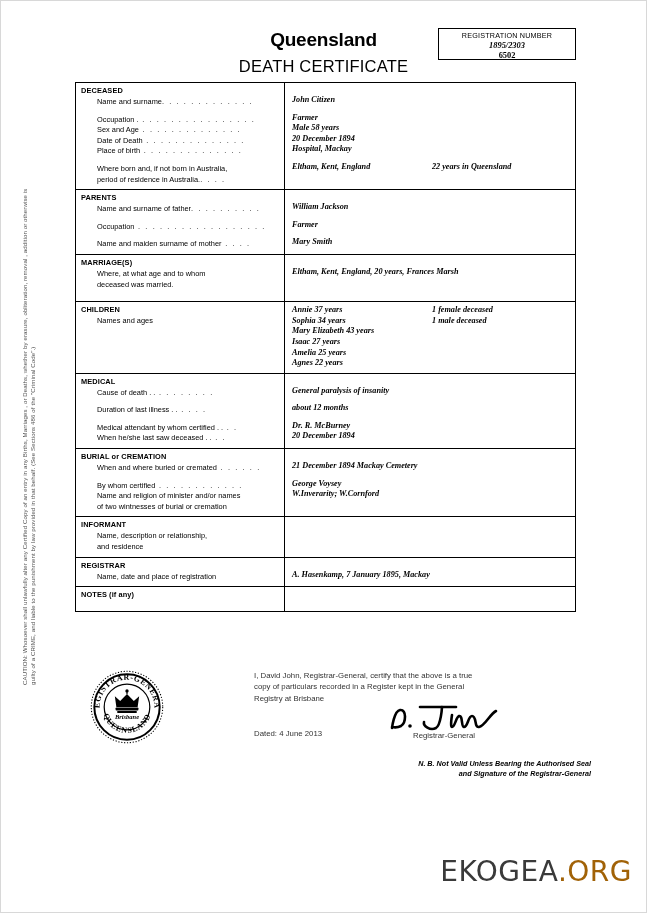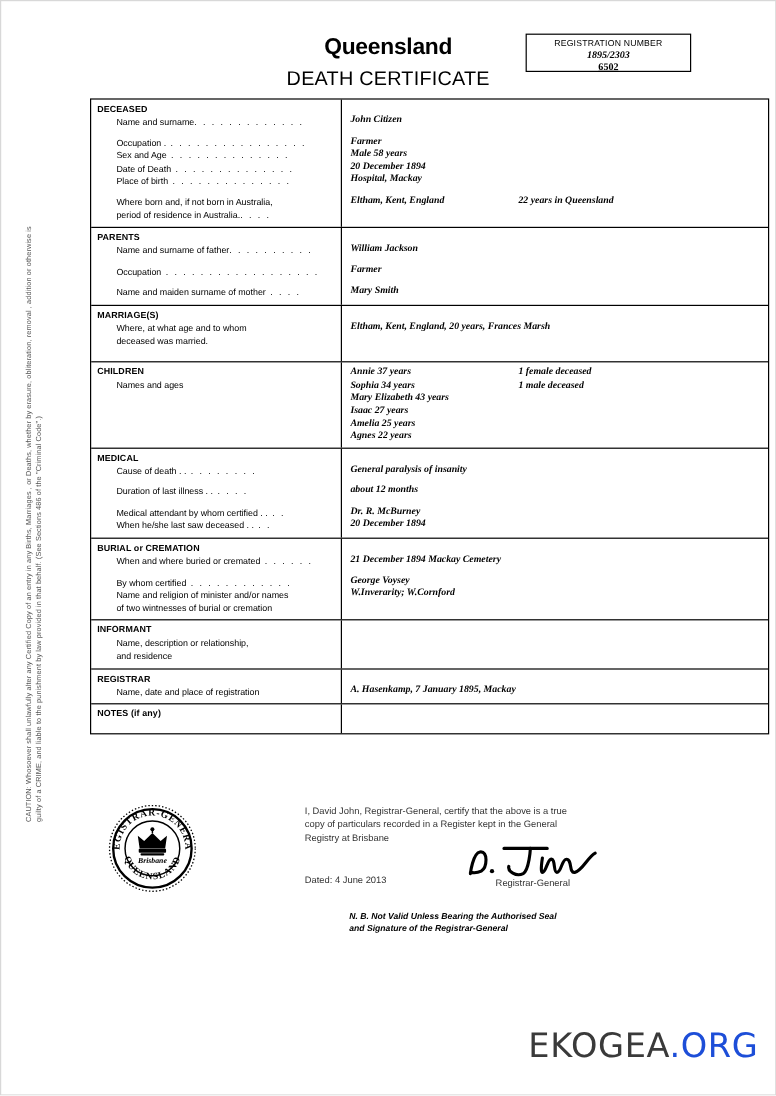--- a/index.html
+++ b/index.html
@@ -61,21 +61,21 @@
     line-height:8px;
     color:#555;
     letter-spacing:0.1px;
     text-align:left;
     white-space: normal;
   }
 
   
   .tbl {
     position:absolute; left:74px; top:81px;
-    width:566px;
+    width:501px;
     border:1px solid #000;
     border-collapse: collapse;
   }
   .tbl .row { display:flex; border-bottom:1px solid #000; }
   .tbl .row:last-child { border-bottom:none; }
   .cell-l {
     width:209px; flex:0 0 209px;
     border-right:1px solid #000;
     padding:3px 4px 4px 5px;
   }
@@ -119,33 +119,33 @@
     position:absolute; left:383px; top:40px;
     width:120px; height:34px;
   }
   .sig-lbl {
     position:absolute; left:383px; top:70px;
     width:120px; text-align:center;
     font-size:7.8px; color:#333;
   }
   .nb {
     position:absolute; left:290px; top:98px;
-    width:300px; text-align:left;
+    width:300px; text-align:right;
     font-size:7.2px; font-weight:bold; font-style:italic;
     line-height:10px;
   }
 
   
   .brand {
     position:absolute; right:14px; bottom:24px;
     font-size:28px; letter-spacing:0.5px;
     font-family:"DejaVu Sans", sans-serif;
   }
   .brand .b1 { color:#3a3a3a; }
-  .brand .b2 { color:#1d4ed8; }
+  .brand .b2 { color:#a16207; }
 </style>
 </head>
 <body>
 
 <div id="page">
 
   <div class="hdr">
     <div class="title-main">Queensland</div>
     <div class="title-sub">DEATH CERTIFICATE</div>
     <div class="regbox">

